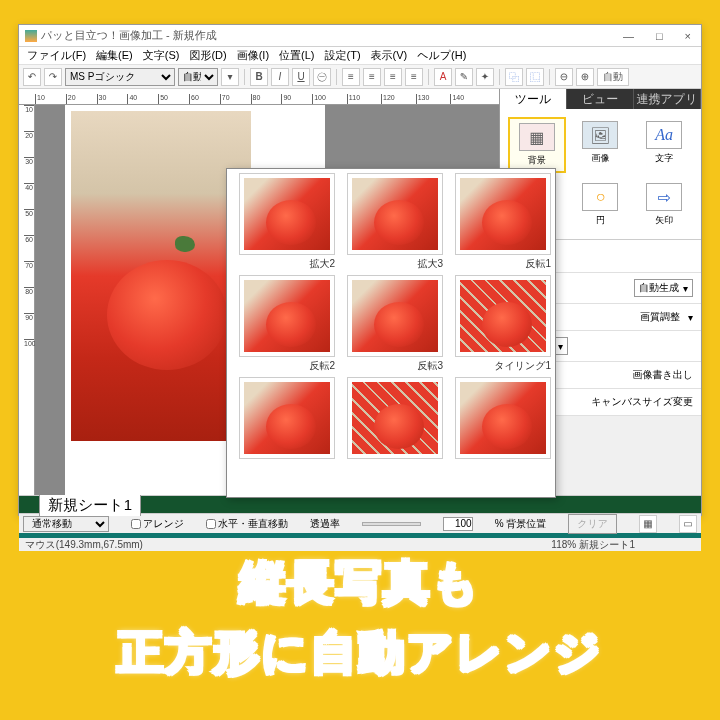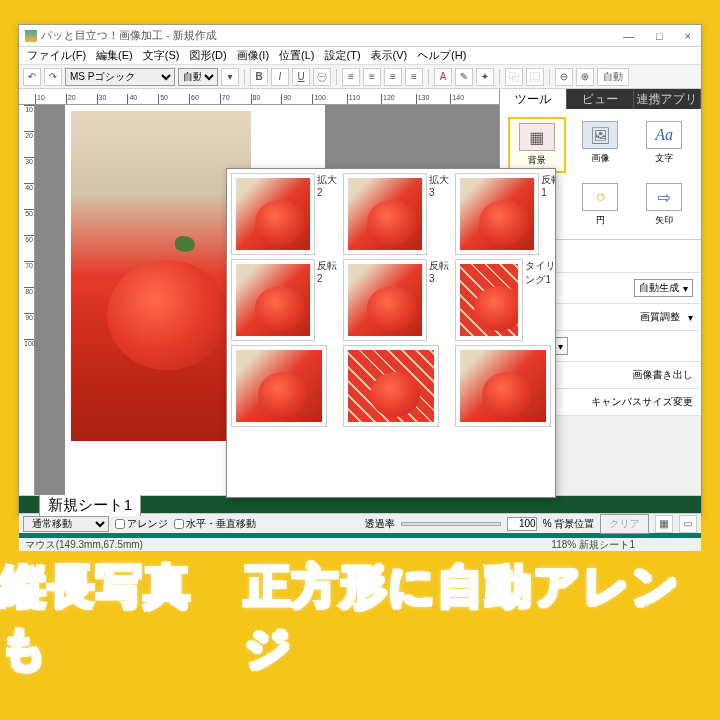--- a/index.html
+++ b/index.html
@@ -35,34 +35,34 @@
 .tool-grid{padding:8px;display:grid;grid-template-columns:repeat(3,1fr);gap:6px;background:#fff;border-bottom:1px solid #ccc}
 .tool-cell{display:flex;flex-direction:column;align-items:center;gap:3px;font-size:9px;padding:4px}
 .tool-cell.sel{border:2px solid #f5c51a;background:#fffef0}
 .tool-ico{width:36px;height:28px;border:1px solid #aaa;background:#f8e8e8;display:flex;align-items:center;justify-content:center;font-size:16px;color:#666}
 .tool-row{padding:6px 8px;display:flex;gap:8px;align-items:center;font-size:10px;background:#fff;border-bottom:1px solid #e0e0e0}
 .tool-row .lbl{min-width:48px}
 .small-btn{padding:2px 8px;font-size:10px;border:1px solid #999;background:#f0f0f0}
 .dd{border:1px solid #999;font-size:10px;padding:1px 4px;background:#fff;display:flex;align-items:center;gap:4px}
 .sheet-tabs{height:18px;border-top:1px solid #ccc;display:flex;align-items:center;font-size:15px;padding:0 20px;background:#14532d}
 .sheet-tab{padding:1px 8px;background:#fff;border:1px solid #999;border-bottom:none}
-.bottom-bar{height:20px;border-top:1px solid #ccc;display:flex;align-items:center;gap:6px;padding:0 4px;font-size:10px;background:#f0f0f0}
+.bottom-bar{height:20px;border-top:1px solid #ccc;display:flex;align-items:center;gap:22px;padding:0 4px;font-size:10px;background:#f0f0f0}
 .bb-select{border:1px solid #999;font-size:10px;padding:0 4px;width:86px;height:16px}
 .cb{display:flex;align-items:center;gap:2px}
 .cb input{width:10px;height:10px}
 .status-bar{height:18px;border-top:5px solid #0f766e;display:flex;align-items:center;font-size:10px;padding:0 6px;background:#f0f0f0;color:#444;gap:30px}
 .popup{position:absolute;top:168px;left:226px;width:330px;height:330px;background:#fff;border:1px solid #888;box-shadow:2px 2px 8px rgba(0,0,0,.25);padding:4px;overflow:hidden}
 .popup-grid{display:grid;grid-template-columns:repeat(3,1fr);gap:4px}
-.popup-cell{display:flex;flex-direction:row;align-items:flex-start;gap:2px}
+.popup-cell{display:flex;flex-direction:column;align-items:flex-end;gap:2px}
 .popup-thumb{width:96px;height:82px;border:1px solid #ccc;padding:4px;background:#fff}
 .popup-thumb-inner{width:100%;height:100%;background:linear-gradient(135deg,#e8d8c0 15%,#e53a2a 50%,#b82515);position:relative;overflow:hidden}
 .popup-thumb-inner::before{content:"";position:absolute;top:30%;left:25%;width:50px;height:45px;background:radial-gradient(circle at 40% 35%,#ff6a4a,#e53a2a 55%,#b82515);border-radius:50%}
 .popup-lbl{font-size:10px;color:#333}
 .thumb-tile{background:repeating-linear-gradient(45deg,#e53a2a 0 8px,#d4c4a8 8px 10px)}
-.marketing{position:absolute;bottom:0;left:0;width:720px;height:204px;display:flex;flex-direction:row;align-items:center;justify-content:center;gap:8px}
+.marketing{position:absolute;bottom:0;left:0;width:720px;height:204px;display:flex;flex-direction:column;align-items:center;justify-content:center;gap:8px}
 .marketing-line{font-size:46px;font-weight:900;color:#1a3a8a;-webkit-text-stroke:3px #fff;text-shadow:0 0 6px #fff,2px 2px 0 #fff,-2px -2px 0 #fff,2px -2px 0 #fff,-2px 2px 0 #fff;letter-spacing:2px}
 .slider-track{flex:1;height:4px;background:#ddd;border:1px solid #aaa;max-width:100px}
 </style>
 </head>
 <body>
 
 <div class="app-window">
   <div class="titlebar">
     <div class="titlebar-icon"></div>
     <span>パッと目立つ！画像加工 - 新規作成</span>

